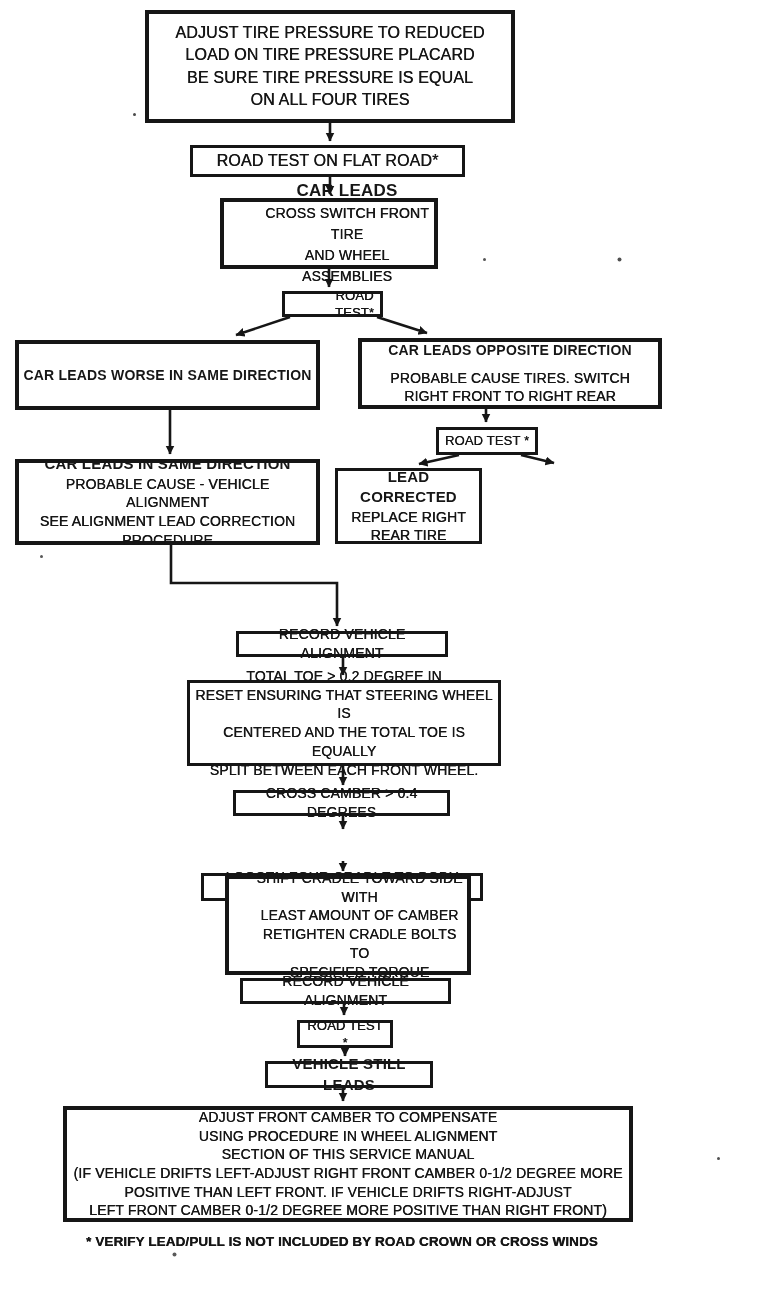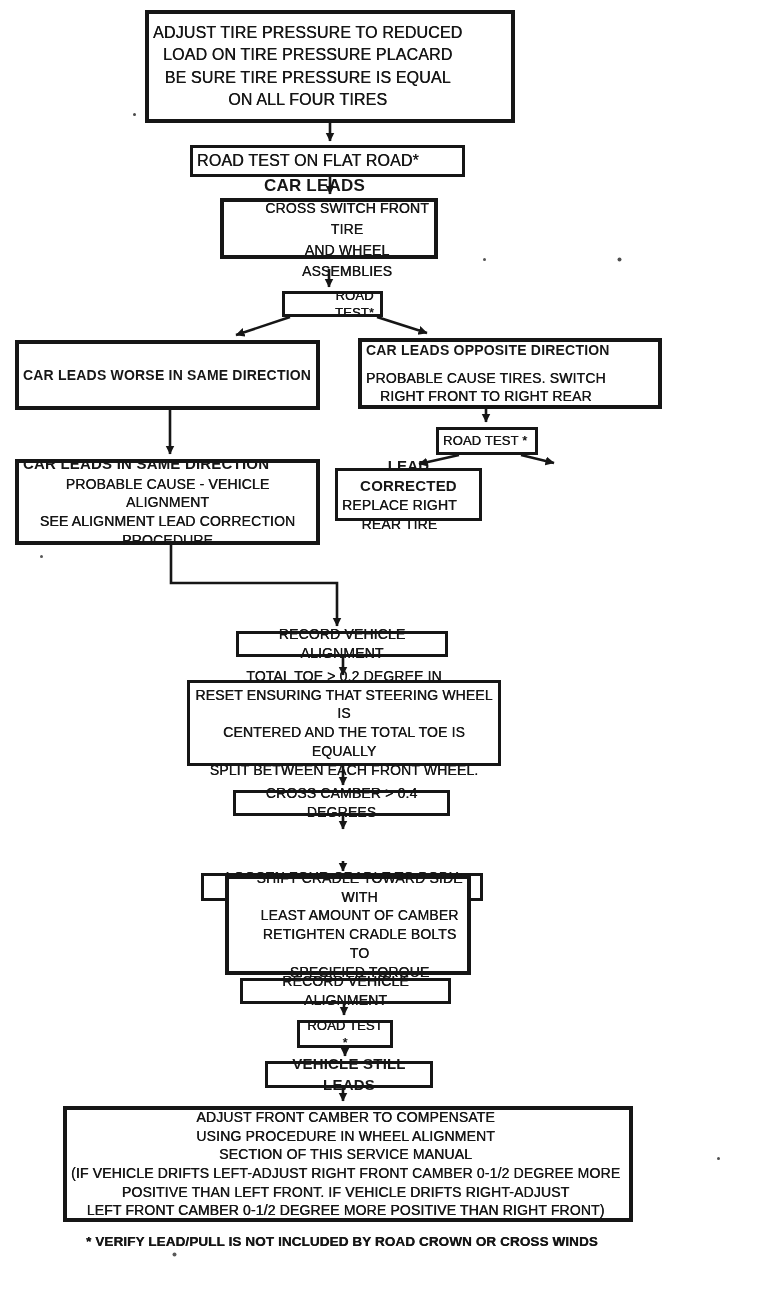--- a/index.html
+++ b/index.html
@@ -2,21 +2,21 @@
 <html><head>
 <meta charset="utf-8">
 <style>
   html,body{margin:0;padding:0;background:#ffffff;}
   .page{
     position:relative;width:784px;height:1300px;background:#ffffff;
     font-family:"Liberation Sans",sans-serif;color:#161616;overflow:hidden;
   }
   .node{
     position:absolute;box-sizing:border-box;border:3px solid #161616;background:#ffffff;
-    display:flex;flex-direction:column;align-items:flex-start;justify-content:center;
+    display:flex;flex-direction:column;align-items:center;justify-content:center;
     text-align:center;padding:2px 4px;
   }
   .b4{border-width:4px;}
   .title{
     font-weight:bold;font-size:14px;line-height:1.35;letter-spacing:.2px;white-space:pre-line;
   }
   .body{
     font-size:14px;line-height:1.34;letter-spacing:.15px;white-space:pre-line;
     text-shadow:.35px 0 0 currentColor;
   }
@@ -75,21 +75,21 @@
     <div class="body">ADJUST TIRE PRESSURE TO REDUCED
 LOAD ON TIRE PRESSURE PLACARD
 BE SURE TIRE PRESSURE IS EQUAL
 ON ALL FOUR TIRES</div>
   </div>
 
   <div class="node fs16" style="left:190px;top:145px;width:275px;height:32px;">
     <div class="body">ROAD TEST ON FLAT ROAD*</div>
   </div>
 
-  <div class="node b4 t17 lh15" style="left:220px;top:198px;width:218px;height:61px;padding-left:40px;">
+  <div class="node b4 t17 lh15" style="left:220px;top:198px;width:218px;height:71px;padding-left:40px;">
     <div class="title">CAR LEADS</div>
     <div class="body">CROSS SWITCH FRONT TIRE
 AND WHEEL ASSEMBLIES</div>
   </div>
 
   <div class="node fs13" style="left:282px;top:291px;width:101px;height:26px;padding-left:48px;">
     <div class="body">ROAD TEST*</div>
   </div>
 
   <div class="node b4" style="left:15px;top:340px;width:305px;height:70px;">
@@ -99,21 +99,21 @@
   <div class="node b4" style="left:358px;top:338px;width:304px;height:71px;gap:9px;">
     <div class="title">CAR LEADS OPPOSITE DIRECTION</div>
     <div class="body">PROBABLE CAUSE TIRES. SWITCH
 RIGHT FRONT TO RIGHT REAR</div>
   </div>
 
   <div class="node fs13" style="left:436px;top:427px;width:102px;height:28px;">
     <div class="body">ROAD TEST *</div>
   </div>
 
-  <div class="node t15" style="left:335px;top:468px;width:147px;height:53px;">
+  <div class="node t15" style="left:335px;top:468px;width:147px;height:76px;">
     <div class="title">LEAD CORRECTED</div>
     <div class="body">REPLACE RIGHT
 REAR TIRE</div>
   </div>
 
 
   <div class="node b4 t15" style="left:15px;top:459px;width:305px;height:86px;">
     <div class="title">CAR LEADS IN SAME DIRECTION</div>
     <div class="body">PROBABLE CAUSE - VEHICLE ALIGNMENT
 SEE ALIGNMENT LEAD CORRECTION

